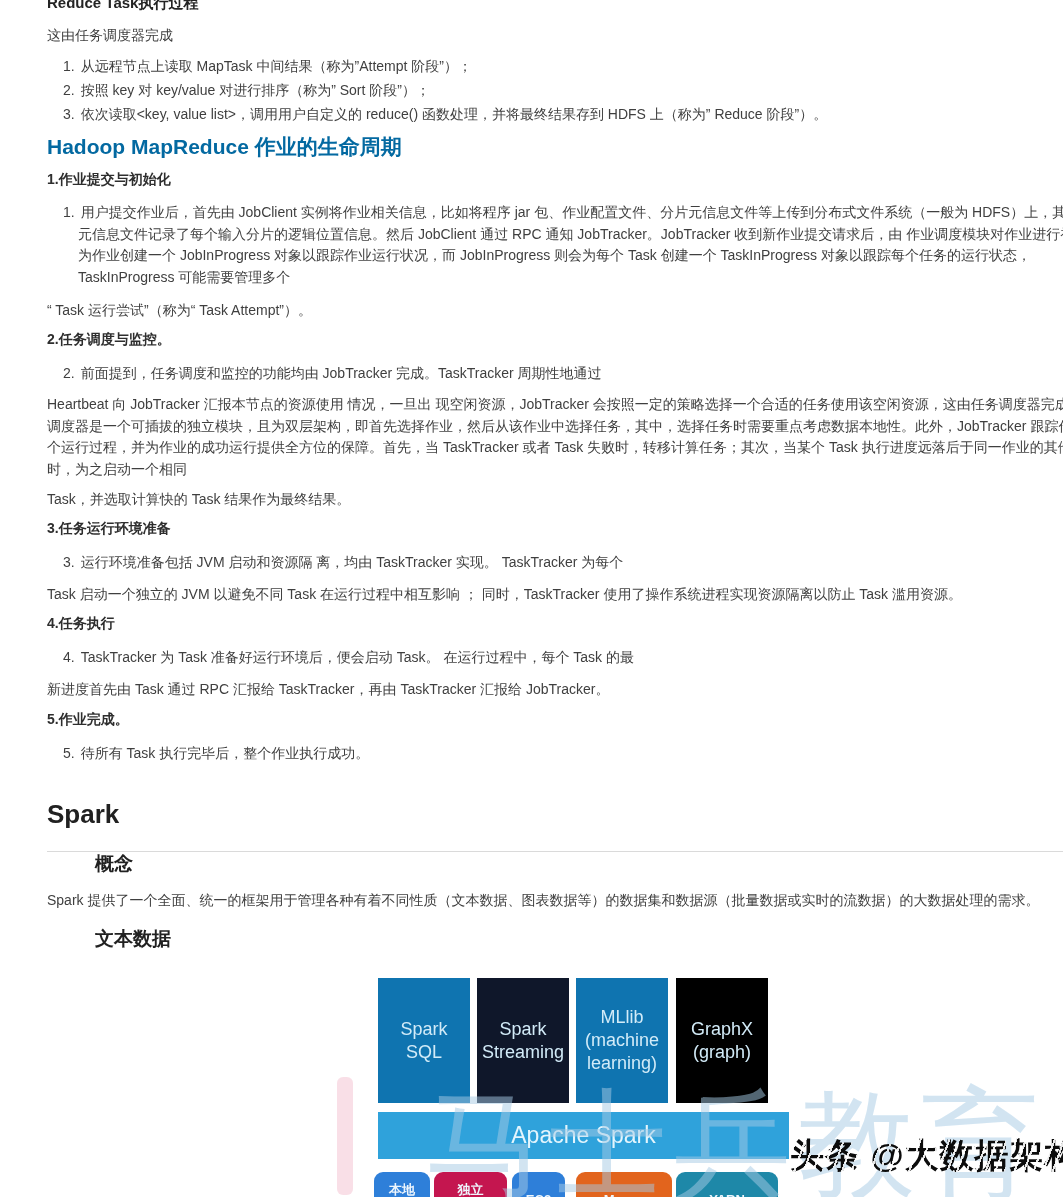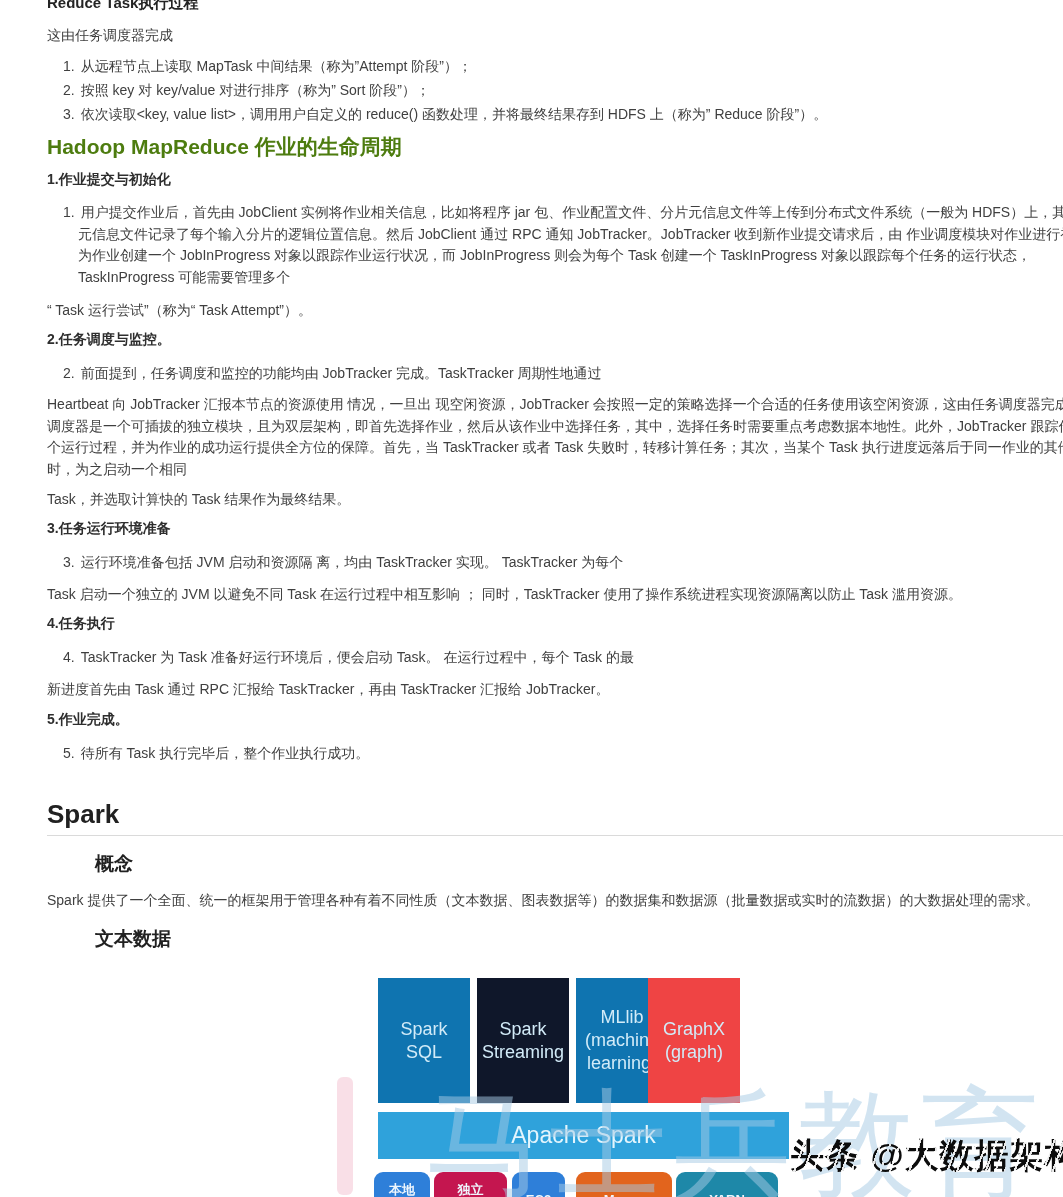--- a/index.html
+++ b/index.html
@@ -8,22 +8,22 @@
     font-family:"Liberation Sans","DejaVu Sans",sans-serif;color:#3f3f3f;
   }
   .abs{position:absolute;}
   .t{font-size:14px;line-height:21.5px;white-space:nowrap;}
   .lines{font-size:14px;line-height:21.5px;}
   .lines > div{white-space:nowrap;}
   .cont{padding-left:15px;}
   .num{margin-right:6px;}
   .blabel{font-size:14px;font-weight:700;color:#2e2e2e;white-space:nowrap;}
   .tophead{top:-6px;left:47px;font-size:15px;font-weight:700;color:#242424;white-space:nowrap;}
-  .h1{font-size:21px;font-weight:700;color:#4d7c0f;white-space:nowrap;}
-  .sparkh1{font-size:26px;font-weight:700;color:#212121;width:1016px;padding-bottom:5px;border-bottom:1px solid #dadada;}
+  .h1{font-size:21px;font-weight:700;color:#0369a1;white-space:nowrap;}
+  .sparkh1{font-size:26px;font-weight:700;color:#212121;width:1016px;padding-bottom:21px;border-bottom:1px solid #dadada;}
   .h2{font-size:19px;font-weight:700;color:#212121;white-space:nowrap;margin-left:48px;}
 
   
   .comp{
     top:978px;height:125px;width:92px;color:#d2ebf8;
     display:flex;align-items:center;justify-content:center;text-align:center;
     font-size:18px;line-height:23px;padding:0 2px;box-sizing:border-box;
   }
   .bar{
     left:378px;top:1112px;width:411px;height:47px;color:#e4f5fd;
@@ -112,21 +112,21 @@
 <div class="abs sparkh1" style="top:799px;left:47px">Spark</div>
 <div class="abs h2" style="top:851px;left:47px">概念</div>
 <div class="abs t" style="top:890px;left:47px">Spark 提供了一个全面、统一的框架用于管理各种有着不同性质（文本数据、图表数据等）的数据集和数据源（批量数据或实时的流数据）的大数据处理的需求。</div>
 <div class="abs h2" style="top:926px;left:47px">文本数据</div>
 
 <div class="abs pink-sliver"></div>
 
 <div class="abs comp" style="left: 378px; background: rgb(15, 116, 176);">Spark SQL</div>
 <div class="abs comp" style="left: 477px; background: #0f172a;">Spark Streaming</div>
 <div class="abs comp" style="left: 576px; background: rgb(15, 116, 176);">MLlib (machine learning)</div>
-<div class="abs comp" style="left: 648px; background: #ef4444; text-align: center;">GraphX (graph)</div>
+<div class="abs comp" style="left: 676px; background: #000000; text-align: center;">GraphX (graph)</div>
 
 <div class="abs bar" style="background: rgb(47, 162, 219);">Apache Spark</div>
 
 <div class="abs cnode pt9" style="left: 374px; width: 56px; background: rgb(46, 127, 217);">本地</div>
 <div class="abs cnode pt9" style="left: 434px; width: 73px; background: rgb(196, 22, 79);">独立</div>
 <div class="abs cnode pt20" style="left: 512px; width: 53px; background: rgb(46, 127, 217);">EC2</div>
 <div class="abs cnode pt20" style="left: 576px; width: 96px; background: rgb(226, 100, 29);">Mesos</div>
 <div class="abs cnode pt20" style="left: 676px; width: 102px; background: rgb(30, 136, 168);">YARN</div>
 
 <div class="abs wm-edu">马士兵教育</div>

